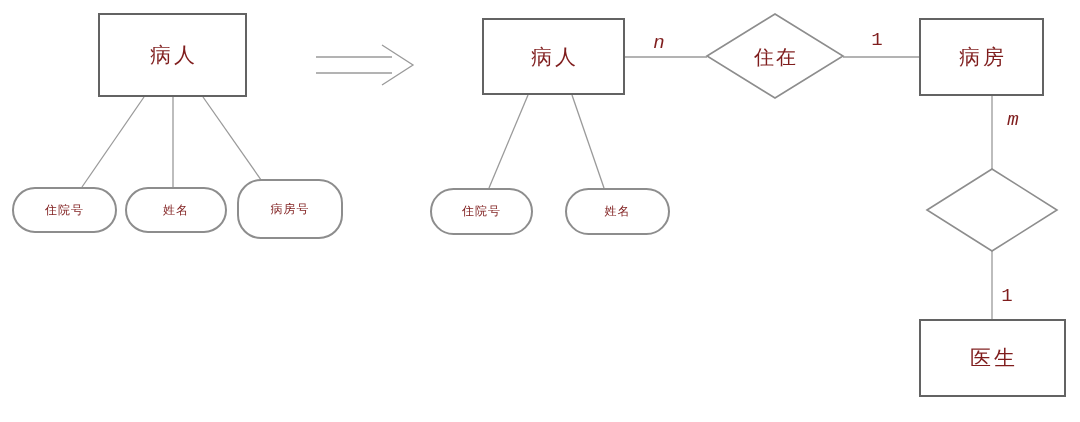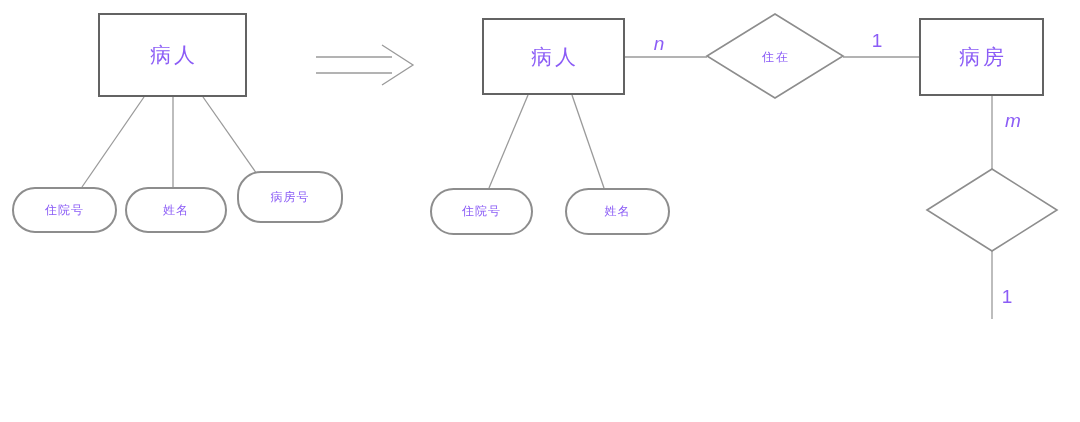--- a/index.html
+++ b/index.html
@@ -6,22 +6,22 @@
     margin: 0;
     padding: 0;
     background: #ffffff;
   }
   .stage {
     position: relative;
     width: 1080px;
     height: 422px;
     background: #ffffff;
     overflow: hidden;
-    font-family: Liberation Sans, sans-serif;
-    color: #8b5cf6;
+    font-family: Liberation Mono, monospace;
+    color: #7f1d1d;
   }
   svg.lines-layer {
     position: absolute;
     left: 0;
     top: 0;
     width: 1080px;
     height: 422px;
   }
   .entity {
     position: absolute;
@@ -45,21 +45,21 @@
     border: 2px solid #8d8d8d;
     border-radius: 24px;
     font-size: 12px;
     letter-spacing: 1px;
   }
   .rel-label {
     position: absolute;
     display: flex;
     align-items: center;
     justify-content: center;
-    font-size: 12px;
+    font-size: 20px;
     letter-spacing: 2px;
     text-indent: 2px;
     pointer-events: none;
   }
   .card-label {
     position: absolute;
     transform: translate(-50%, -50%);
     font-size: 19px;
     line-height: 1;
     white-space: nowrap;
@@ -106,21 +106,21 @@
   <div class="entity" style="left:98px; top:13px; width:149px; height:84px;">
     <span>病人</span>
   </div>
 
   <div class="attr" style="left:12px; top:187px; width:105px; height:46px;">
     <span>住院号</span>
   </div>
   <div class="attr" style="left:125px; top:187px; width:102px; height:46px;">
     <span>姓名</span>
   </div>
-  <div class="attr" style="left:237px; top:171px; width:106px; height:52px;">
+  <div class="attr" style="left:237px; top:179px; width:106px; height:60px;">
     <span>病房号</span>
   </div>
 
   <div class="entity" style="left:482px; top:18px; width:143px; height:77px;">
     <span>病人</span>
   </div>
 
   <div class="attr" style="left:430px; top:188px; width:103px; height:47px;">
     <span>住院号</span>
   </div>
@@ -128,19 +128,22 @@
     <span>姓名</span>
   </div>
 
   <div class="rel-label" style="left:725px; top:42px; width:100px; height:30px;">住在</div>
 
   <div class="entity" style="left:919px; top:18px; width:125px; height:78px;">
     <span>病房</span>
   </div>
 
 
+  <div class="entity" style="left:919px; top:319px; width:147px; height:78px;">
+    <span>医生</span>
+  </div>
 
   <span class="card-label italic" style="left:659px; top:43px;">n</span>
   <span class="card-label" style="left:877px; top:40px;">1</span>
   <span class="card-label italic" style="left:1013px; top:120px;">m</span>
   <span class="card-label" style="left:1007px; top:296px;">1</span>
 
 </div>
 
 </body></html>

